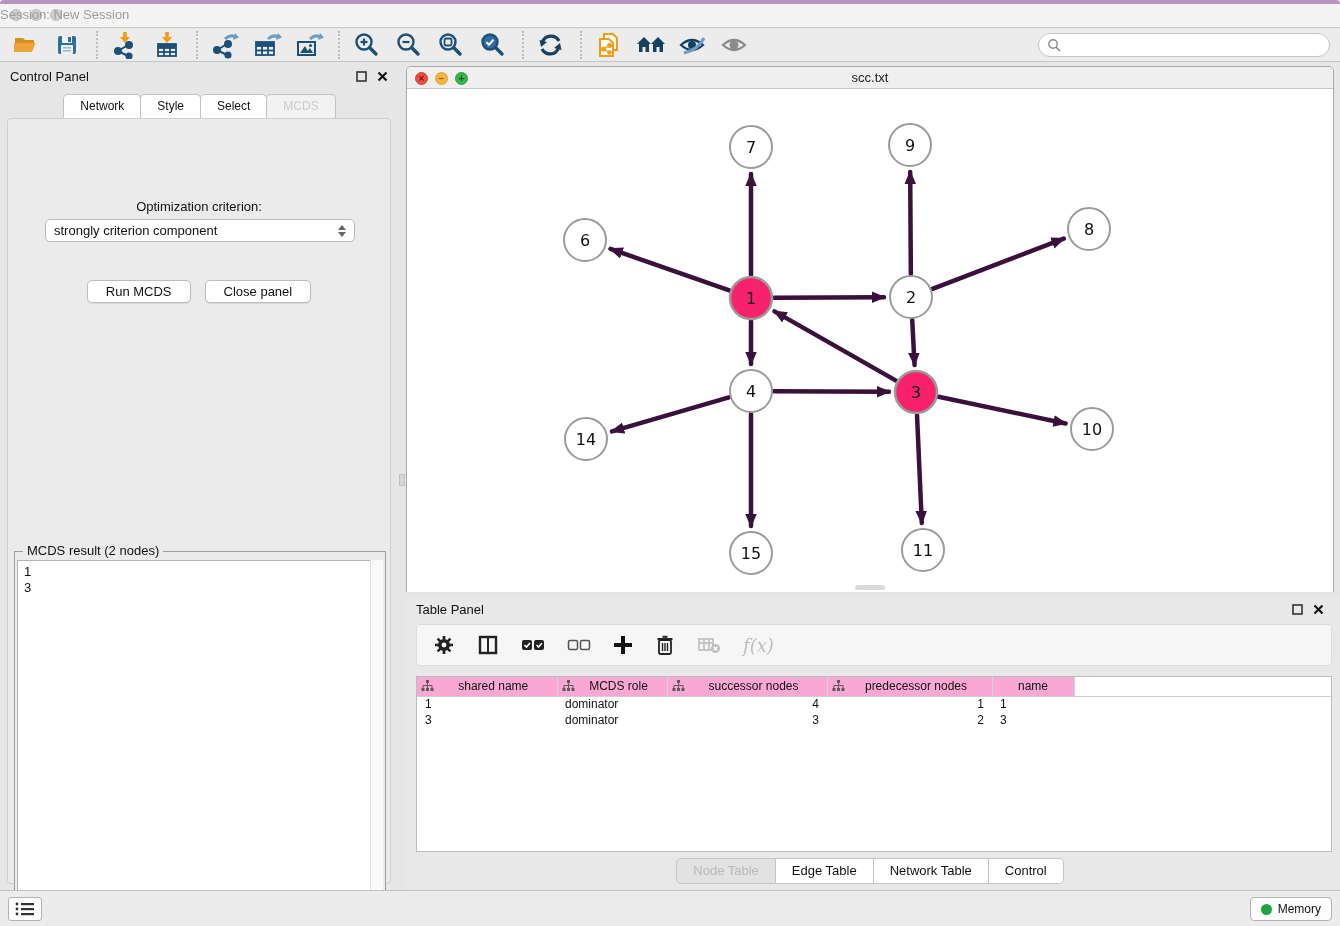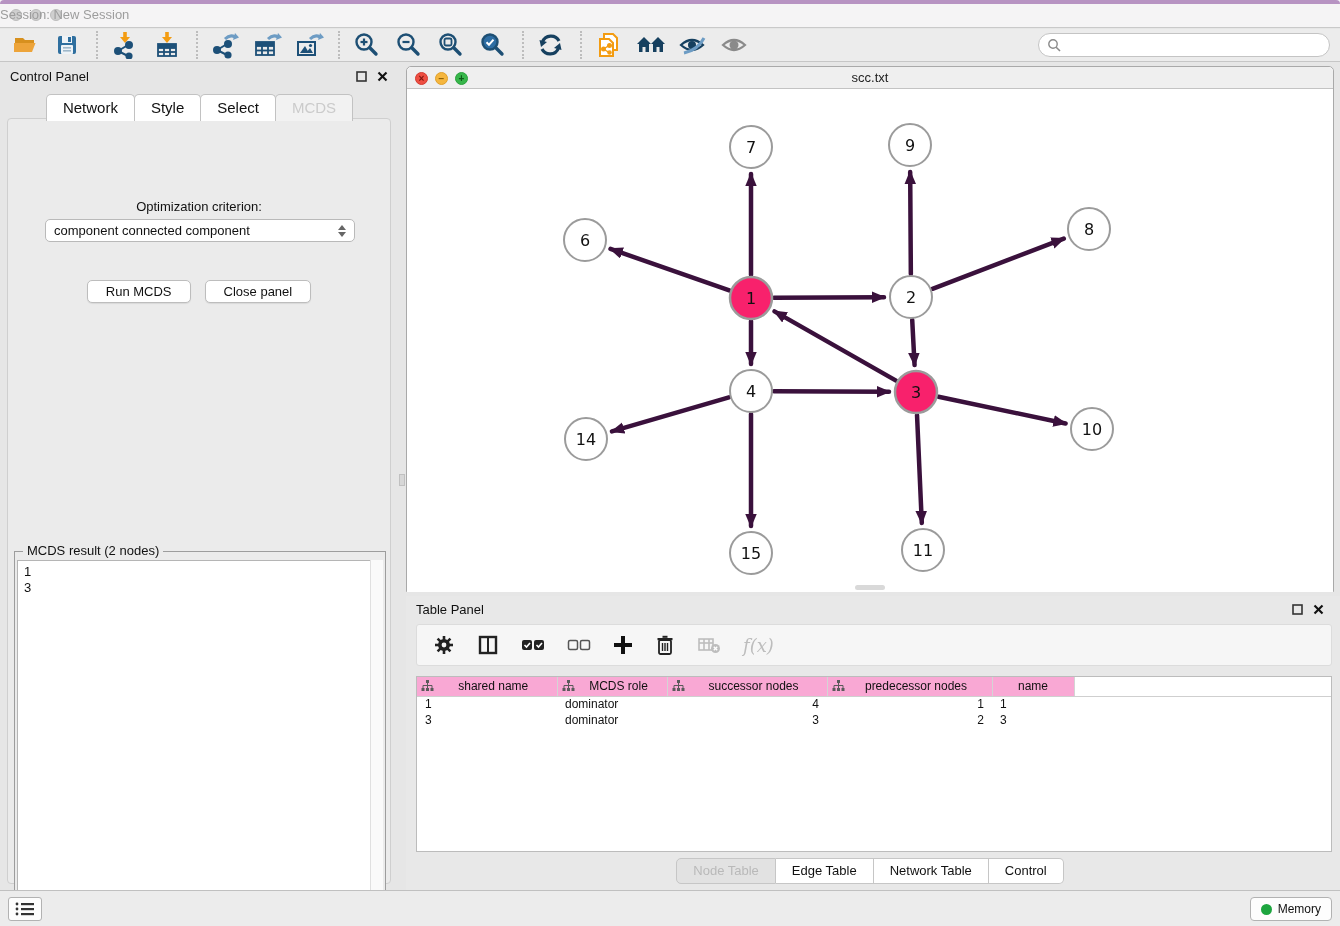--- a/index.html
+++ b/index.html
@@ -19,21 +19,21 @@
   .tbsep { width:0; height:28px; border-left:2px dotted #bdbdbd; margin:0 12px 0 2px; }
   .searchbox { position:absolute; right:10px; top:33px; width:292px; height:24px; background:#fff; border:1px solid #c4c4c4; border-radius:12px; display:flex; align-items:center; padding-left:8px; }
   .searchbox input { border:none; outline:none; flex:1; font-size:12px; background:transparent; height:20px; }
 
   
   .control-panel { position:absolute; left:0; top:62px; width:398px; height:828px; background:#e6e6e6;padding-left:7px; }
   .cp-header { position:absolute; left:0; top:0; width:100%; height:28px; display:flex; align-items:center; padding:0 10px; }
   .cp-header .ph-title { font-size:13px; color:#111; flex:1; }
   .ph-btns { display:flex; gap:10px; align-items:center; }
   .cp-tabs { position:absolute; left:0; top:32px; width:100%; display:flex; justify-content:center; z-index:2; }
-  .cp-tab { background:#fff; border:1px solid #c2c2c2; border-bottom:none; padding:4px 16px 5px; font-size:15px; color:#111; border-radius:5px 5px 0 0; margin-right:-1px; cursor:default; }
+  .cp-tab { background:#fff; border:1px solid #c2c2c2; border-bottom:none; padding:4px 16px 5px; font-size:12px; color:#111; border-radius:5px 5px 0 0; margin-right:-1px; cursor:default; }
   .cp-tab.active { background:#f2f2f2; color:#cbcbcb; }
   .cp-body { position:absolute; left:7px; top:56px; width:384px; height:766px; background:#ebebeb; border:1px solid #cfcfcf; border-radius:4px; }
   .opt-label { position:absolute; left:0; width:100%; top:80px; text-align:center; font-size:13px; color:#111; }
   .opt-select { position:absolute; left:37px; top:100px; width:310px; height:23px; background:#fff; border:1px solid #b9b9b9; border-radius:5px; display:flex; align-items:center; padding:0 8px; font-size:13px; color:#111; }
   .opt-select .stepper { margin-left:auto; display:flex; flex-direction:column; gap:2px; }
   .tri-up { width:0; height:0; border-left:4px solid transparent; border-right:4px solid transparent; border-bottom:5px solid #666; }
   .tri-dn { width:0; height:0; border-left:4px solid transparent; border-right:4px solid transparent; border-top:5px solid #666; }
   .cp-buttons { position:absolute; left:0; top:133px; width:100%; display:flex; justify-content:center; gap:14px; }
   .aqua-btn { background:#fff; border:1px solid #bdbdbd; border-radius:5px; height:23px; padding:0 18px; font-size:13px; color:#111; box-shadow:0 1px 1px rgba(0,0,0,.08);margin-top:28px; }
   .result-group { position:absolute; left:6px; top:432px; width:372px; height:376px; border:1px solid #9d9d9d; background:#ebebeb; }
@@ -298,21 +298,21 @@
     </div>
     <div class="cp-tabs">
         <div class="cp-tab">Network</div>
         <div class="cp-tab">Style</div>
         <div class="cp-tab">Select</div>
         <div class="cp-tab active">MCDS</div>
       </div>
     <div class="cp-body">
       <div class="opt-label">Optimization criterion:</div>
       <div class="opt-select">
-        <span>component connected component</span>
+        <span>strongly criterion component</span>
         <span class="stepper">
             <span class="tri-up"></span>
             <span class="tri-dn"></span>
           </span>
       </div>
       <div class="cp-buttons">
         <button class="aqua-btn">Run MCDS</button>
         <button class="aqua-btn">Close panel</button>
       </div>
       <div class="result-group">

